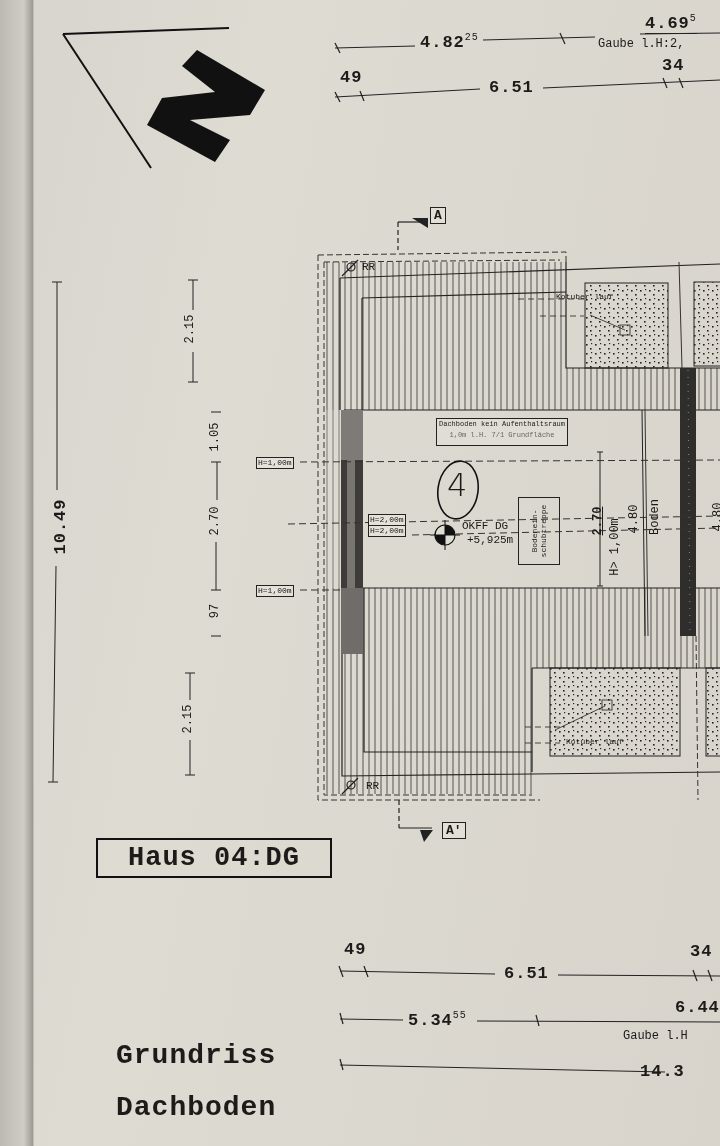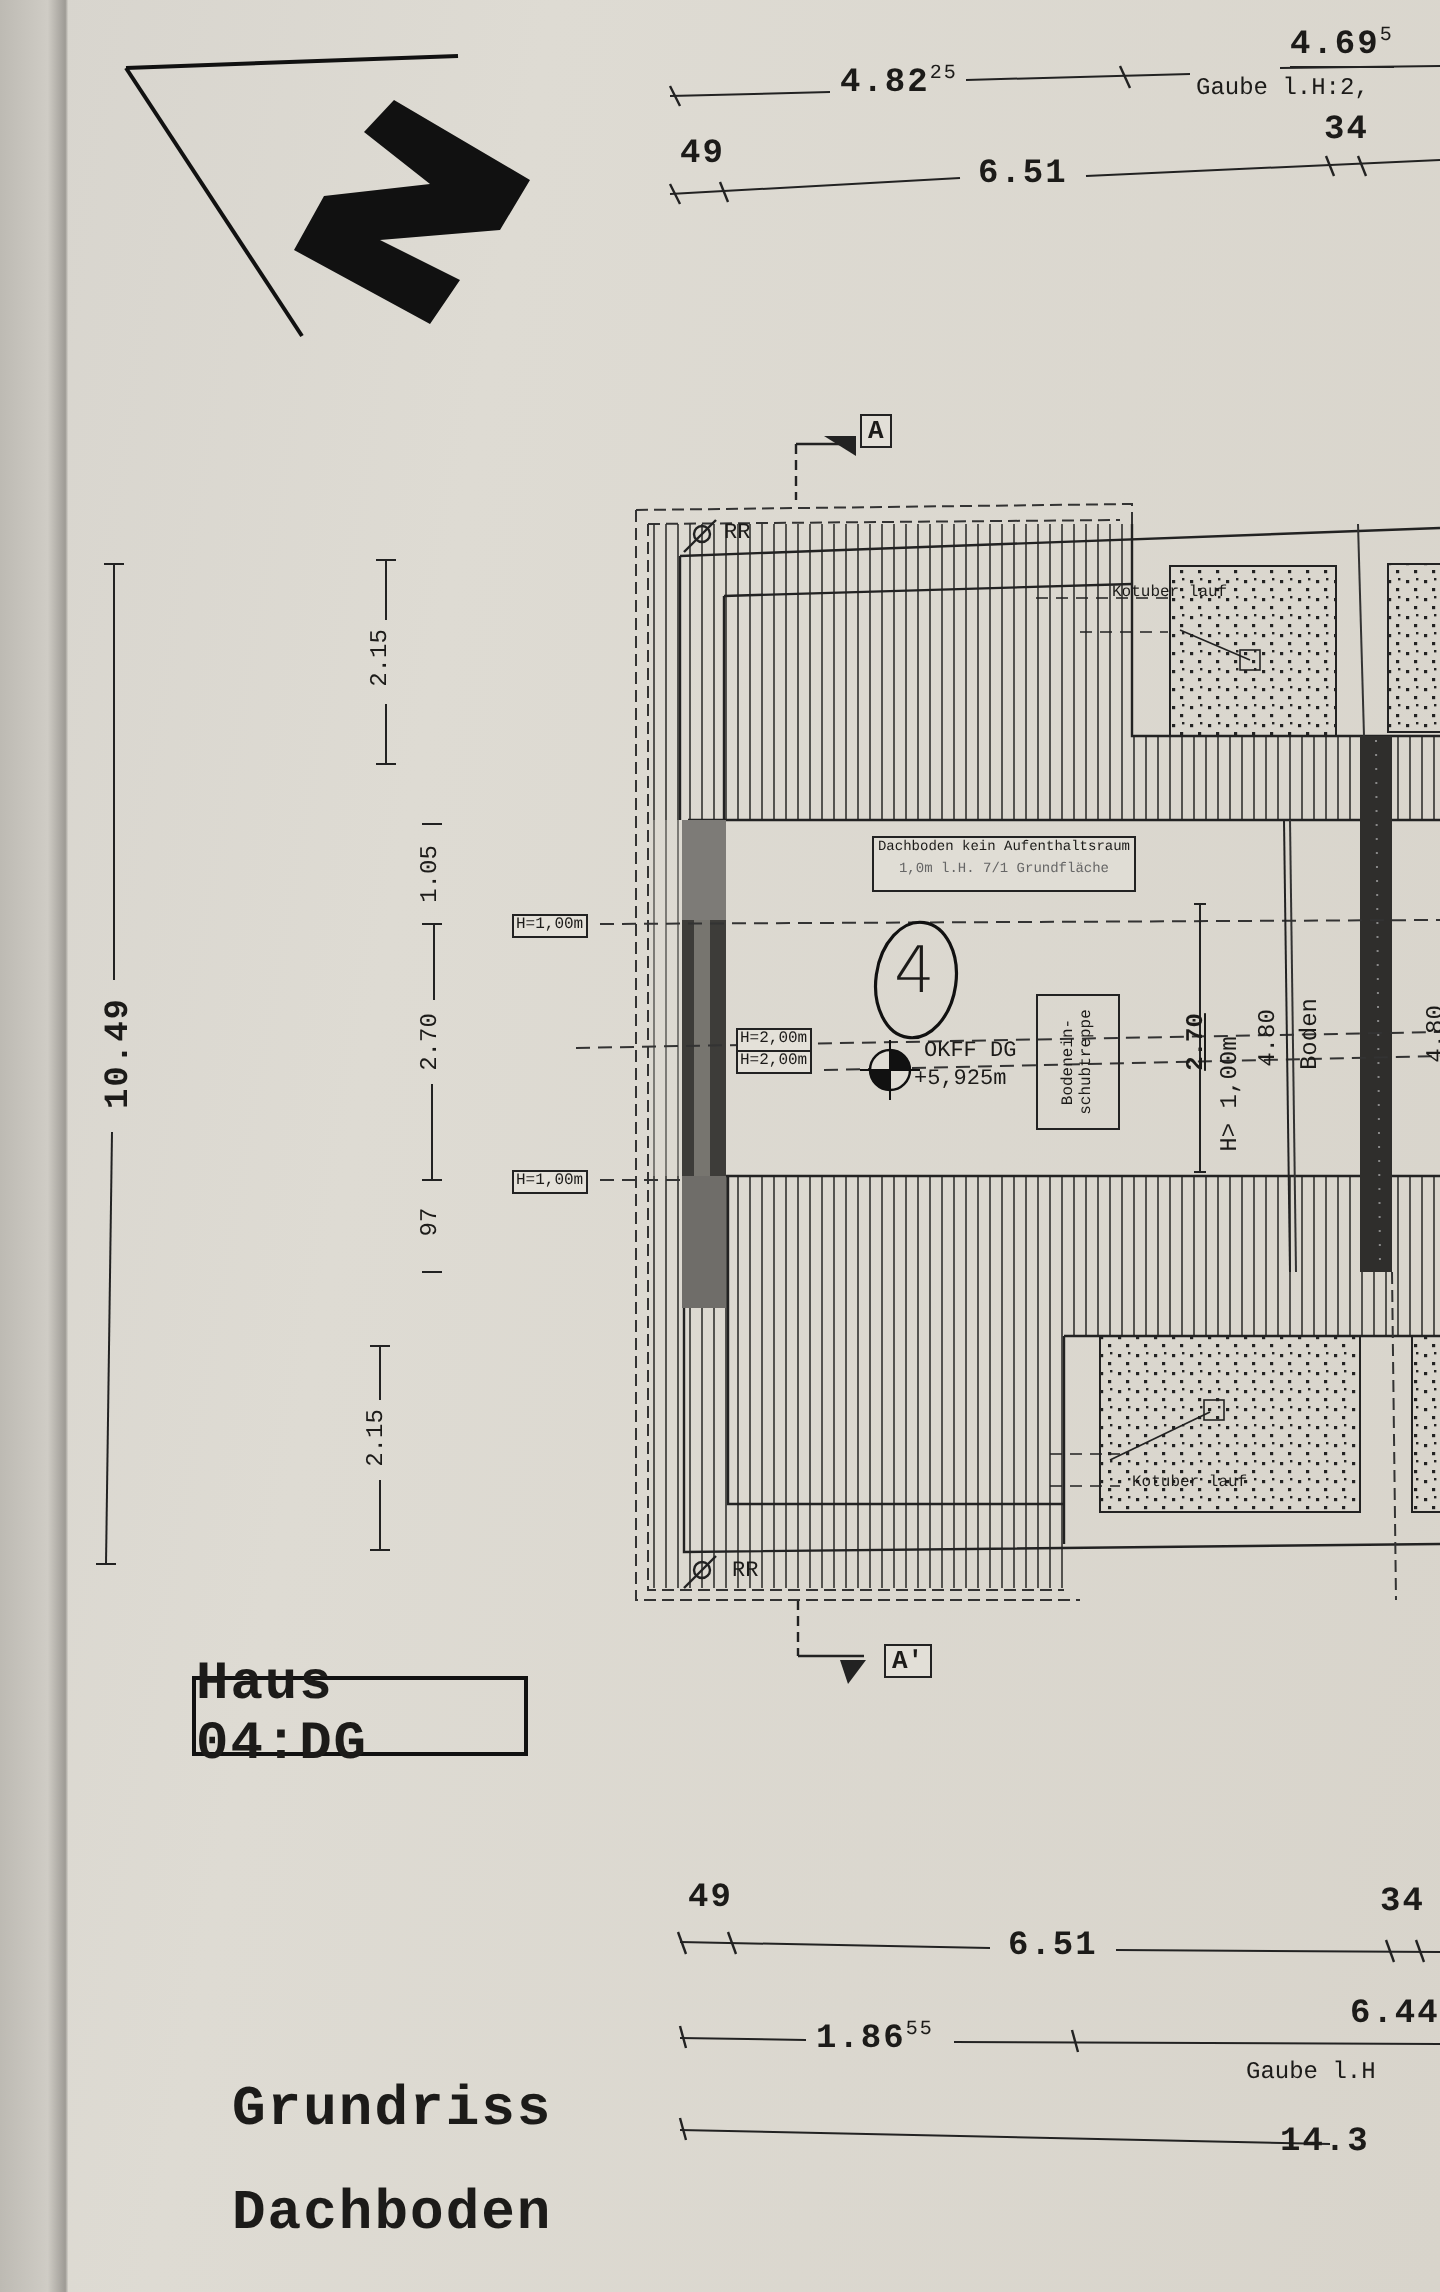--- a/index.html
+++ b/index.html
@@ -4,21 +4,21 @@
 <style>
   html,body{margin:0;padding:0;}
   body{width:720px;height:1146px;overflow:hidden;background:#d9d5cc;position:relative;font-family:"Liberation Mono","DejaVu Sans Mono",monospace;color:#1c1b19;}
   .page{position:absolute;left:0;top:0;width:720px;height:1146px;background:linear-gradient(100deg,#c9c6bf 0,#d8d5ce 3%,#dedbd3 30%,#d8d4cb 100%);}
   .binding{position:absolute;left:0;top:0;width:34px;height:1146px;background:linear-gradient(90deg,#bdbab3,#cfccc5 70%,#9e9b95 96%,#d3d0c9);}
   .abs{position:absolute;}
   .dim-label{position:absolute;font-weight:bold;font-size:17px;letter-spacing:1px;white-space:nowrap;background:transparent;}
   .dim-small{position:absolute;font-size:12px;white-space:nowrap;}
   .rot{transform:rotate(-90deg);transform-origin:center center;}
   .hbox{position:absolute;font-size:8px;border:1px solid #222;padding:0 1px;background:#e4e1d9;line-height:10px;white-space:nowrap;}
-  .title-box{position:absolute;left:96px;top:838px;width:168px;height:40px;border:2px solid #111;box-sizing:border-box;display:flex;align-items:center;justify-content:center;font-size:27px;font-weight:bold;letter-spacing:1px;}
+  .title-box{position:absolute;left:96px;top:838px;width:236px;height:40px;border:2px solid #111;box-sizing:border-box;display:flex;align-items:center;justify-content:center;font-size:27px;font-weight:bold;letter-spacing:1px;}
   .plan-title{position:absolute;left:116px;font-size:28px;font-weight:bold;letter-spacing:1px;}
   .note-box{position:absolute;left:436px;top:418px;width:130px;height:26px;border:1px solid #222;font-size:7px;line-height:11px;text-align:center;background:#e0ddd5;}
   .stair-box{position:absolute;left:518px;top:497px;width:40px;height:66px;border:1px solid #222;}
   .stair-box span{position:absolute;left:50%;top:50%;transform:translate(-50%,-50%) rotate(-90deg);font-size:8px;white-space:nowrap;text-align:center;line-height:9px;}
   .section-tag{position:absolute;border:1px solid #222;font-size:13px;font-weight:bold;padding:0 3px;background:#e2dfd7;}
 </style>
 </head>
 <body>
 
 <div class="page">
@@ -229,42 +229,42 @@
   </div>
 
   <div class="hbox" style="left:256px;top:457px;">H=1,00m</div>
   <div class="hbox" style="left:368px;top:514px;">H=2,00m</div>
   <div class="hbox" style="left:368px;top:525px;">H=2,00m</div>
   <div class="hbox" style="left:256px;top:585px;">H=1,00m</div>
 
   <div class="abs" style="left:447px;top:466px;font-family:'DejaVu Sans',sans-serif;font-size:32px;font-weight:300;">4</div>
 
   <div class="dim-small" style="left:462px;top:520px;font-size:11px;">OKFF DG</div>
-  <div class="dim-small" style="left:457px;top:534px;font-size:11px;">+5,925m</div>
+  <div class="dim-small" style="left:467px;top:534px;font-size:11px;">+5,925m</div>
 
   <div class="stair-box">
     <span>
       <span style="position:static;transform:none;display:block">Bodenein-</span>
       <span style="position:static;transform:none;display:block">schubtreppe</span>
     </span>
   </div>
 
   <div class="dim-small rot" style="left:578px;top:514px;width:40px;text-align:center;font-weight:bold;text-decoration:underline;">2.70</div>
   <div class="dim-small rot" style="left:580px;top:540px;width:70px;text-align:center;">H&gt; 1,00m</div>
   <div class="dim-small rot" style="left:614px;top:512px;width:40px;text-align:center;">4.80</div>
   <div class="dim-small rot" style="left:635px;top:510px;width:40px;text-align:center;">Boden</div>
   <div class="dim-small rot" style="left:698px;top:510px;width:40px;text-align:center;">4.80</div>
 
   <div class="title-box">Haus 04:DG</div>
 
   <div class="dim-label" style="left:344px;top:940px;">49</div>
   <div class="dim-label" style="left:504px;top:964px;">6.51</div>
   <div class="dim-label" style="left:690px;top:942px;">34</div>
   <div class="dim-label" style="left:408px;top:1010px;">
-    <span>1.86</span><sup style="font-size:10px;font-weight:normal">55</sup>
+    <span>5.34</span><sup style="font-size:10px;font-weight:normal">55</sup>
   </div>
   <div class="dim-label" style="left:675px;top:998px;">6.44</div>
   <div class="dim-small" style="left:623px;top:1029px;">Gaube l.H</div>
   <div class="dim-label" style="left:640px;top:1062px;">14.3</div>
 
   <div class="plan-title" style="top:1040px;">Grundriss</div>
   <div class="plan-title" style="top:1092px;">Dachboden</div>
 </div>
 
 </body></html>

